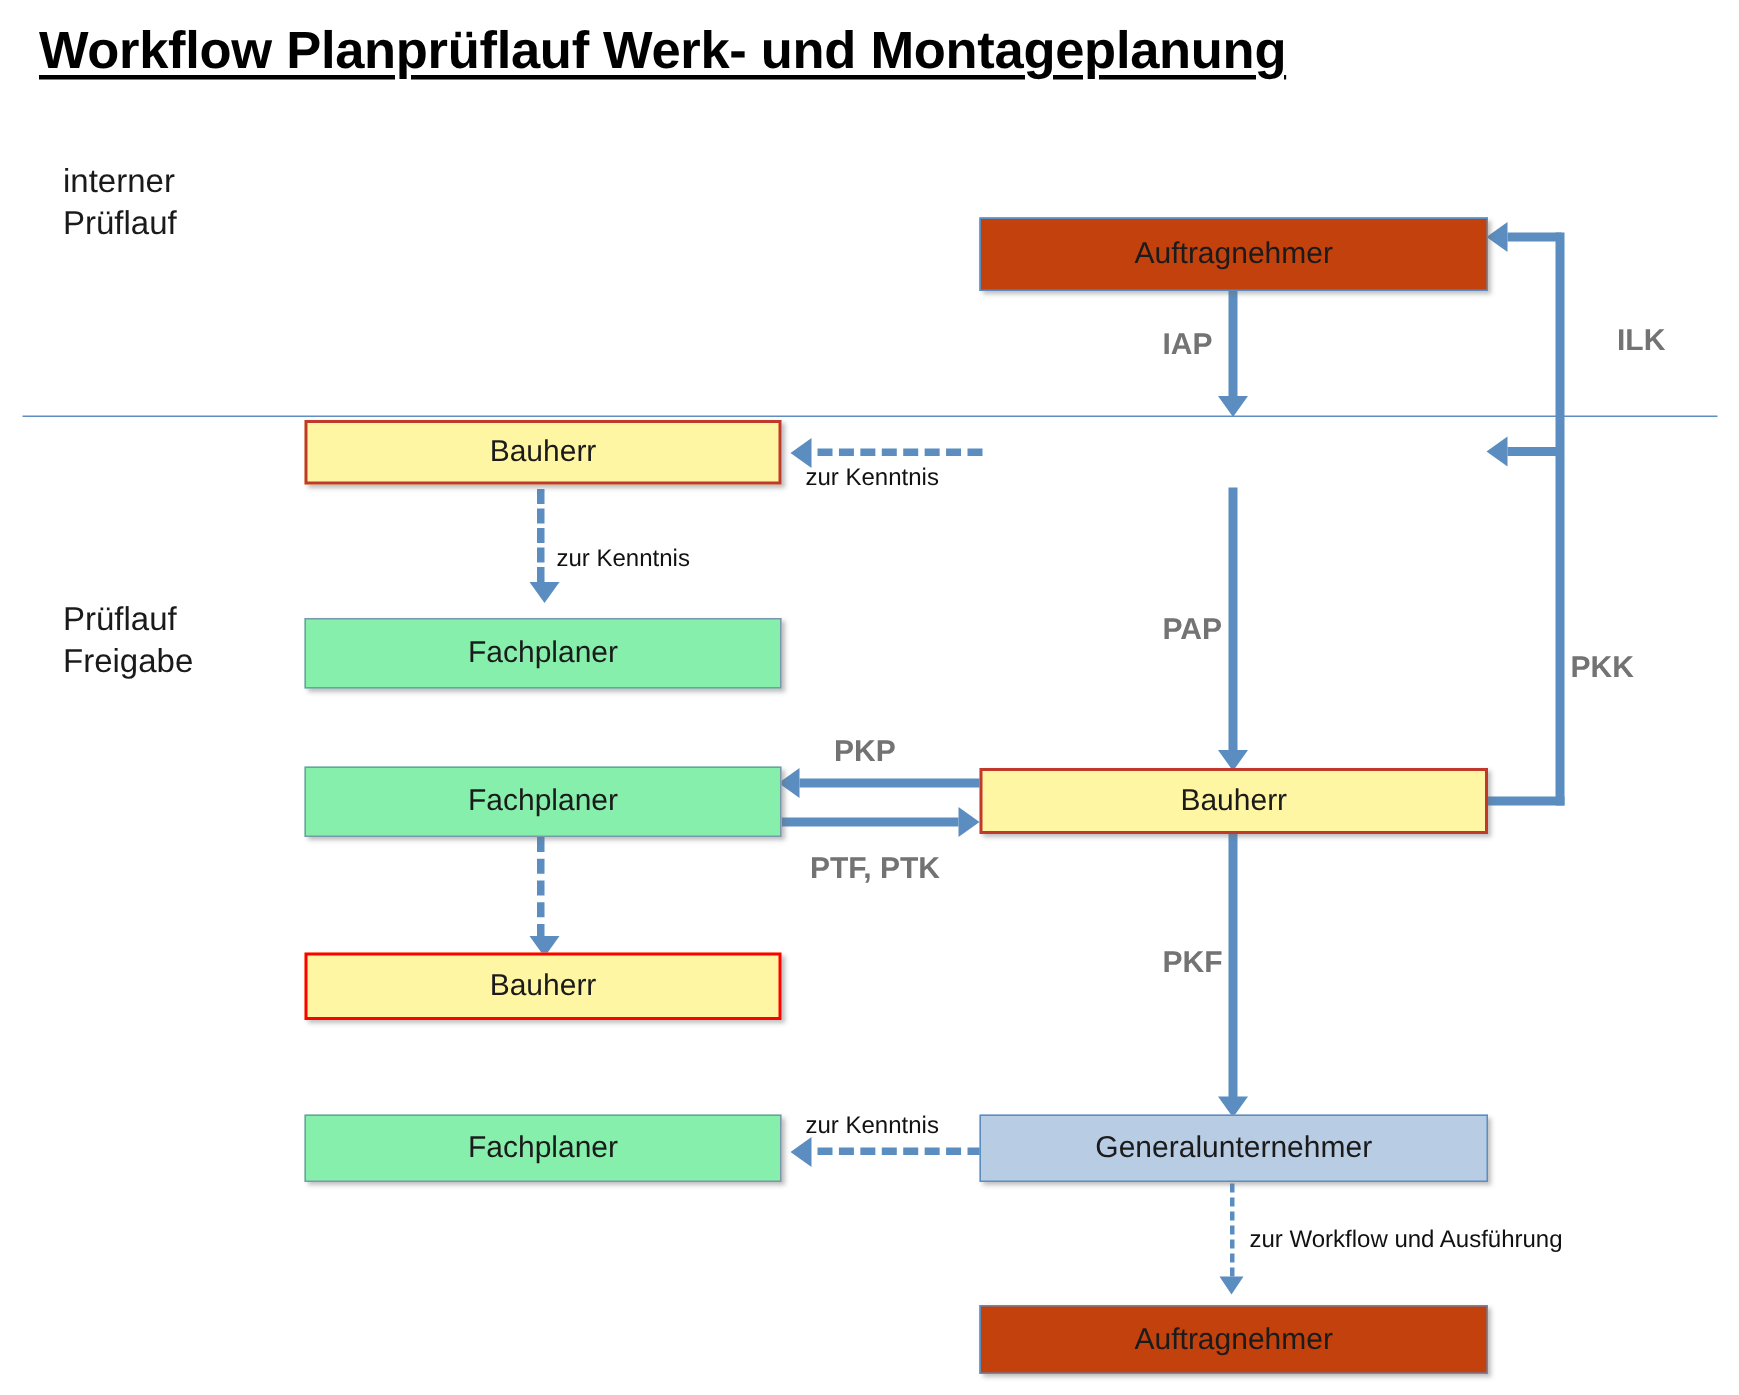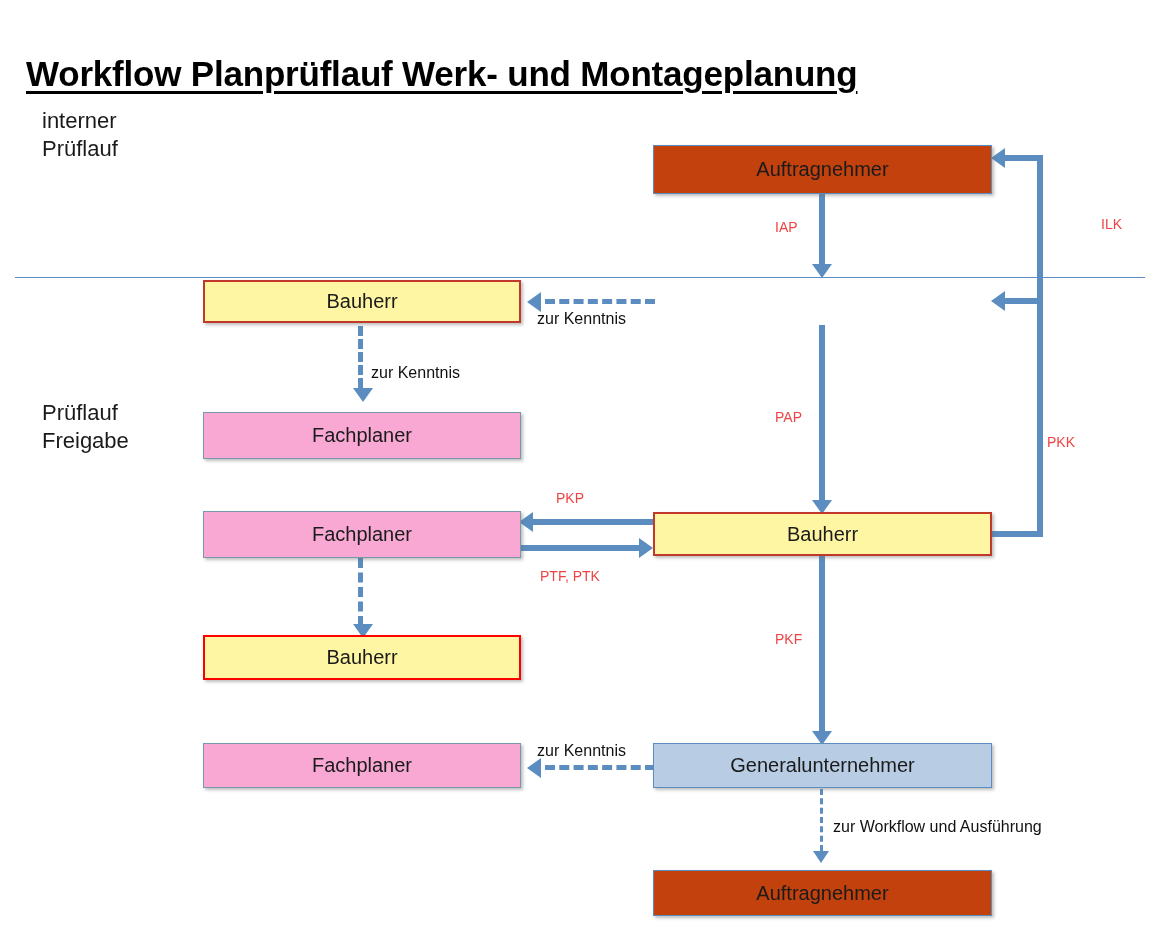--- a/index.html
+++ b/index.html
@@ -8,21 +8,21 @@
     font-family:"Liberation Sans", sans-serif;
     color:#000;overflow:hidden;position:relative;
   }
   #stage{position:absolute;left:0;top:0;width:1159px;height:930px;}
 
   
   .title{
     position:absolute;left:26px;top:14px;
     font-size:35px;font-weight:bold;letter-spacing:-0.2px;
     text-decoration:underline;text-underline-offset:5px;
-    text-decoration-thickness:3px;white-space:nowrap;color:#000;margin-top:40px;
+    text-decoration-thickness:3px;white-space:nowrap;color:#000;
   }
 
   
   .phase-label{
     position:absolute;font-size:22px;line-height:28px;color:#1a1a1a;white-space:pre;
   }
   #phase-internal{left:42px;top:107px;}
   #phase-release{left:42px;top:399px;}
 
   
@@ -33,21 +33,21 @@
 
   
   .node{
     position:absolute;box-sizing:border-box;
     display:flex;align-items:center;justify-content:center;
     font-size:20px;color:#1b1b1b;
     box-shadow:2px 2px 3px rgba(110,110,110,.45);
   }
   .node.gray  {background:#c2410c;border:1.6px solid #5B8DC0;}
   .node.blue  {background:#B8CCE4;border:1.6px solid #5B8DC0;}
-  .node.green {background:#f9a8d4;border:1.6px solid #7A98AC;text-align:right;}
+  .node.green {background:#86efac;border:1.6px solid #7A98AC;text-align:right;}
   .node.yellow{background:#FFF6A3;border:2px solid #C0392B;}
   .node.yellow-bright{background:#FFF6A3;border:2.2px solid #FF0000;}
 
   
   .vline{position:absolute;background:#5B8DC0;width:6px;}
   .hline{position:absolute;background:#5B8DC0;height:6px;}
 
   
   .ah{position:absolute;width:0;height:0;}
   .ah-down {border-left:10px solid transparent;border-right:10px solid transparent;border-top:14px solid #5B8DC0;}
@@ -55,21 +55,21 @@
   .ah-right{border-top:10px solid transparent;border-bottom:10px solid transparent;border-left:14px solid #5B8DC0;}
 
   .ah-down-sm {border-left:8px solid transparent;border-right:8px solid transparent;border-top:12px solid #5B8DC0;}
 
   
   .dash-h{position:absolute;height:0;border-top:5px dashed #5B8DC0;}
   .dash-v{position:absolute;width:0;border-left:5px dashed #5B8DC0;}
   .dash-v-thin{position:absolute;width:0;border-left:3px dashed #5B8DC0;}
 
   
-  .lab-bold{position:absolute;font-size:14px;font-weight:normal;color:#ef4444;white-space:nowrap;}
+  .lab-bold{position:absolute;font-size:20px;font-weight:bold;color:#737373;white-space:nowrap;}
   .lab-plain{position:absolute;font-size:16px;color:#111;white-space:nowrap;line-height:21px;}
 </style>
 </head>
 <body>
 
 <div id="stage">
 
   <div class="title">Workflow Planprüflauf Werk- und Montageplanung</div>
 
   <div class="phase-label" id="phase-internal">interner
@@ -80,21 +80,21 @@
   <div class="divider"></div>
 
   <div class="vline" style="left:819px;top:194px;height:70px;"></div>
   <div class="ah ah-down" style="left:812px;top:264px;"></div>
   <div class="lab-bold" style="left:775px;top:219px;">IAP</div>
 
   <div class="vline" style="left:1037px;top:155px;height:382px;"></div>
 
   <div class="hline" style="left:1005px;top:155px;width:36px;"></div>
   <div class="ah ah-left" style="left:991px;top:148px;"></div>
-  <div class="lab-bold" style="left:1101px;top:216px;">ILK</div>
+  <div class="lab-bold" style="left:1078px;top:216px;">ILK</div>
 
   <div class="hline" style="left:1005px;top:298px;width:36px;"></div>
   <div class="ah ah-left" style="left:991px;top:291px;"></div>
   <div class="lab-bold" style="left:1047px;top:434px;">PKK</div>
 
   <div class="hline" style="left:989px;top:531px;width:54px;"></div>
 
   <div class="vline" style="left:819px;top:325px;height:179px;"></div>
   <div class="ah ah-down" style="left:812px;top:500px;"></div>
   <div class="lab-bold" style="left:775px;top:409px;">PAP</div>

